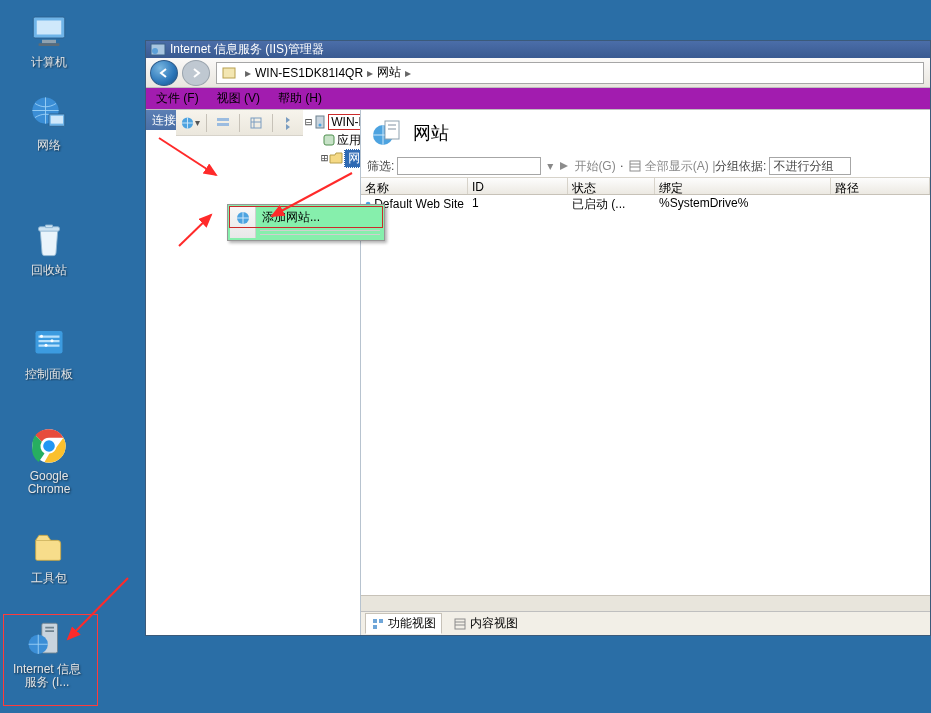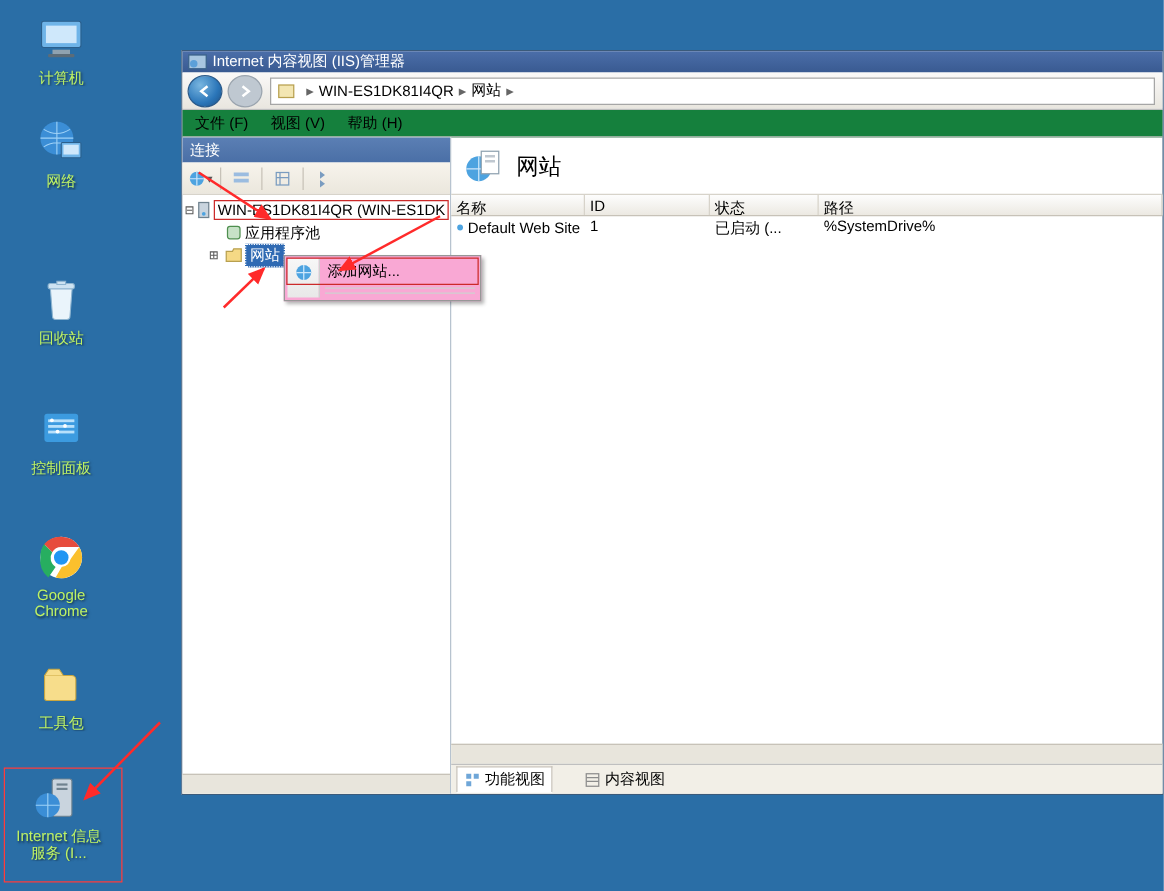--- a/index.html
+++ b/index.html
@@ -1,19 +1,19 @@
 <!DOCTYPE html>
 <html><head>
   <meta charset="utf-8">
   <style>
     * { box-sizing: border-box; margin: 0; padding: 0; font-family: "Microsoft YaHei", "SimSun", Tahoma, sans-serif; }
     body { background: #2a6ea6; width: 931px; height: 713px; position: relative; overflow: hidden; font-size: 12px; }
     
     
-    .desktop-icon { position: absolute; width: 74px; text-align: center; color: #bef264; cursor: pointer; }
+    .desktop-icon { position: absolute; width: 74px; text-align: center; color: #e5e5e5; cursor: pointer; }
     .desktop-icon .ico { width: 42px; height: 42px; margin: 0 auto 3px; display: flex; align-items: center; justify-content: center; }
     .desktop-icon .label { font-size: 12px; line-height: 14px; text-shadow: 1px 1px 2px rgba(0,0,0,.6); white-space: nowrap; overflow: hidden; }
     .i-computer { top: 10px; left: 12px; }
     .i-network { top: 93px; left: 12px; }
     .i-recycle { top: 218px; left: 12px; }
     .i-control { top: 322px; left: 12px; }
     .i-chrome { top: 425px; left: 12px; }
     .i-toolkit { top: 526px; left: 12px; }
     .i-iis { top: 618px; left: 10px; }
     .iis-box { position: absolute; top: 614px; left: 3px; width: 95px; height: 92px; border: 1px solid #ff3b3b; }
@@ -26,28 +26,28 @@
     
     .nav-bar { height: 30px; background: linear-gradient(#faf9f8, #e9e6df); border-bottom: 1px solid #bfbfbf; display: flex; align-items: center; }
     .nav-btn { width: 28px; height: 26px; border-radius: 50%; display: flex; align-items: center; justify-content: center; margin-left: 4px; color: #fff; }
     .nav-back { background: radial-gradient(circle at 35% 30%, #79b6e0, #2b76b9 60%, #1b4f84); border: 1px solid #2b5a8a; }
     .nav-fwd { background: #bfc8d1; border: 1px solid #9aa4ae; }
     .breadcrumb { flex: 1; height: 22px; margin: 0 6px; background: #fff; border: 1px solid #a6a6a6; display: flex; align-items: center; font-family: "SimSun"; }
     .bc-ico { width: 20px; height: 18px; display: inline-flex; align-items: center; justify-content: center; margin: 0 2px; }
     .bc-sep { color: #666; margin: 0 4px; }
     
     
-    .menu-bar { height: 22px; border-bottom: 1px solid #bfbfbf; display: flex; align-items: center; padding: 0 6px; gap: 10px; background: #15803d; font-family: "SimSun"; }
+    .menu-bar { height: 22px; border-bottom: 1px solid #bfbfbf; display: flex; align-items: center; padding: 0 6px; gap: 10px; background: #a21caf; font-family: "SimSun"; }
     .menu-item { padding: 2px 4px; cursor: default; }
     
     
     .body { flex: 1; display: flex; min-height: 0; }
     
     
-    .left { width: 215px; border-right: 1px solid #b7c3cf; display: flex; flex-direction: column; background: #fff; }
+    .left { width: 215px; border-right: 1px solid #b7c3cf; display: flex; flex-direction: row; background: #fff; }
     .pane-title { height: 20px; background: linear-gradient(#5b7fb4, #4a6fa6); color: #fff; padding-left: 6px; line-height: 20px; font-family: "SimSun"; }
     .toolbar { height: 26px; border-bottom: 1px solid #d7d3ca; background: linear-gradient(#f7f4ec, #ebe7dd); display: flex; align-items: center; padding: 0 4px; gap: 6px; }
     .tb-btn { width: 20px; height: 20px; display: flex; align-items: center; justify-content: center; }
     .tb-sep { width: 1px; height: 18px; background: #c7c2b8; }
     .tree { flex: 1; overflow: auto; padding: 3px 2px; font-family: "SimSun"; position: relative; }
     .tree-row { display: flex; align-items: center; height: 18px; white-space: nowrap; }
     .tw { display: inline-block; width: 14px; text-align: center; color: #5b5b5b; font-family: monospace; }
     .t-ico { width: 18px; height: 16px; display: inline-flex; align-items: center; justify-content: center; }
     .sel-node { border: 1px solid #cc2a2a; padding: 0 2px; }
     .sel-text { background: #2f6ab3; color: #fff; padding: 0 3px; border: 1px dotted #fff; }
@@ -63,29 +63,29 @@
     .filter-input { flex: 0 0 144px; height: 18px; border: 1px solid #a6a6a6; background: #fff; margin-right: 6px; }
     .filter-act { color: #888; margin: 0 4px; display: inline-flex; align-items: center; gap: 3px; }
     .filter-combo { height: 18px; border: 1px solid #a6a6a6; min-width: 82px; background: #fff; display: inline-flex; align-items: center; padding: 0 3px; }
     .grid-head { height: 18px; background: linear-gradient(#fdfdfd, #ece9e2); border-top: 1px solid #d7d3ca; border-bottom: 1px solid #c7c2b8; display: flex; font-family: "SimSun"; }
     .gh { border-right: 1px solid #d7d3ca; padding: 2px 4px; }
     .c-name { width: 107px; } .c-id { width: 100px; } .c-state { width: 87px; } .c-bind { width: 176px; } .c-path { flex: 1; }
     .grid-body { flex: 1; overflow: auto; font-family: "SimSun", monospace; }
     .grow { display: flex; height: 17px; }
     .gv { padding: 1px 4px; white-space: nowrap; overflow: hidden; }
     .hscroll { height: 16px; background: #e8e5dc; border-top: 1px solid #c7c2b8; }
-    .view-tabs { height: 24px; border-top: 1px solid #bfbfbf; background: #f2efe7; display: flex; align-items: center; gap: 20px; padding: 0 4px; font-family: "SimSun"; }
+    .view-tabs { height: 24px; border-top: 1px solid #bfbfbf; background: #f2efe7; display: flex; align-items: center; gap: 6px; padding: 0 4px; font-family: "SimSun"; }
     .vtab { display: inline-flex; align-items: center; gap: 3px; padding: 1px 5px; }
     .vtab.active { background: #fff; border: 1px solid #c7c2b8; border-bottom-color: #fff; }
     
     
     .status { height: 22px; border-top: 1px solid #bfbfbf; background: #f2efe7; padding: 3px 8px; font-family: "SimSun"; }
     
     
-    .ctx { position: absolute; top: 204px; left: 227px; width: 158px; background: #f9a8d4; border: 1px solid #979797; box-shadow: 2px 2px 3px rgba(0,0,0,.3); z-index: 50; font-family: "SimSun"; padding: 2px; }
+    .ctx { position: absolute; top: 204px; left: 227px; width: 158px; background: #86efac; border: 1px solid #979797; box-shadow: 2px 2px 3px rgba(0,0,0,.3); z-index: 50; font-family: "SimSun"; padding: 2px; }
     .ctx-gutter { position: absolute; left: 2px; top: 2px; bottom: 2px; width: 26px; background: linear-gradient(#f7f7f7, #e8e8e8); border-right: 1px solid #d0d0d0; }
     .ctx-item { position: relative; height: 22px; display: flex; align-items: center; padding-left: 32px; }
     .ctx-item.hl { border: 1px solid #cc2a2a; margin: -1px; }
     .ctx-item .ci-ico { position: absolute; left: 5px; top: 3px; width: 16px; height: 16px; }
     .ctx-sep { height: 1px; background: #d0d0d0; margin: 3px 2px 3px 30px; }
     
     
     .arrow { position: absolute; z-index: 100; pointer-events: none; }
     
     svg { display: block; }
@@ -178,21 +178,21 @@
 </div>
 
 <div class="window">
   <div class="title-bar">
     <span class="wi">
         <svg class="mono-ico" viewBox="0 0 16 16">
           <rect x="1" y="2" width="14" height="11" fill="#a8c6e0" stroke="#3a628a"></rect>
           <circle cx="5" cy="9" r="3" fill="#5ca0d8"></circle>
         </svg>
       </span>
-    <span>Internet 内容视图 (IIS)管理器</span>
+    <span>Internet 信息服务 (IIS)管理器</span>
   </div>
 
   <div class="nav-bar">
     <div class="nav-btn nav-back">
         <svg width="14" height="14" viewBox="0 0 14 14">
           <path d="M9 3L4 7l5 4" stroke="#fff" stroke-width="2" fill="none"></path>
         </svg>
       </div>
     <div class="nav-btn nav-fwd">
         <svg width="14" height="14" viewBox="0 0 14 14">
@@ -291,24 +291,47 @@
             <svg viewBox="0 0 32 32" width="32" height="32">
               <circle cx="12" cy="18" r="10" fill="#4da3e0"></circle>
               <path d="M2 18h20M12 8v20" stroke="#cfe8fb"></path>
               <rect x="14" y="4" width="14" height="18" fill="#fff" stroke="#8fa2b0"></rect>
               <rect x="17" y="7" width="8" height="2" fill="#c0c8d0"></rect>
               <rect x="17" y="11" width="8" height="2" fill="#c0c8d0"></rect>
             </svg>
           </div>
         <div class="r-title">网站</div>
       </div>
+      <div class="filter-row">
+        <span class="filter-label">筛选:</span>
+        <div class="filter-input"></div>
+        <span style="color:#888;">▾</span>
+        <span class="filter-act">
+            <svg width="14" height="14" viewBox="0 0 14 14">
+              <path d="M3 3l8 4-8 4z" fill="#8c8c8c"></path>
+            </svg>
+            <span>开始(G)</span>
+          </span>
+        · <span class="filter-act">
+            <svg width="14" height="14" viewBox="0 0 14 14">
+              <rect x="2" y="2" width="10" height="10" fill="none" stroke="#8c8c8c"></rect>
+              <path d="M2 5h10M2 8h10" stroke="#8c8c8c"></path>
+            </svg>
+            <span>全部显示(A)</span>
+          </span>
+        | <span class="filter-label">分组依据:</span>
+        <div class="filter-combo">
+            <span>不进行分组</span>
+          </div>
+      </div>
       <div class="grid-head">
         <div class="gh c-name">名称</div>
         <div class="gh c-id">ID</div>
         <div class="gh c-state">状态</div>
+        <div class="gh c-bind">绑定</div>
         <div class="gh c-path">路径</div>
       </div>
       <div class="grid-body">
         <div class="grow">
           <div class="gv c-name" style="display:flex;align-items:center;gap:3px;">
               <svg class="mono-ico" viewBox="0 0 16 16">
                 <circle cx="8" cy="8" r="6" fill="#4da3e0"></circle>
               </svg>
               <span>Default Web Site</span>
             </div>

